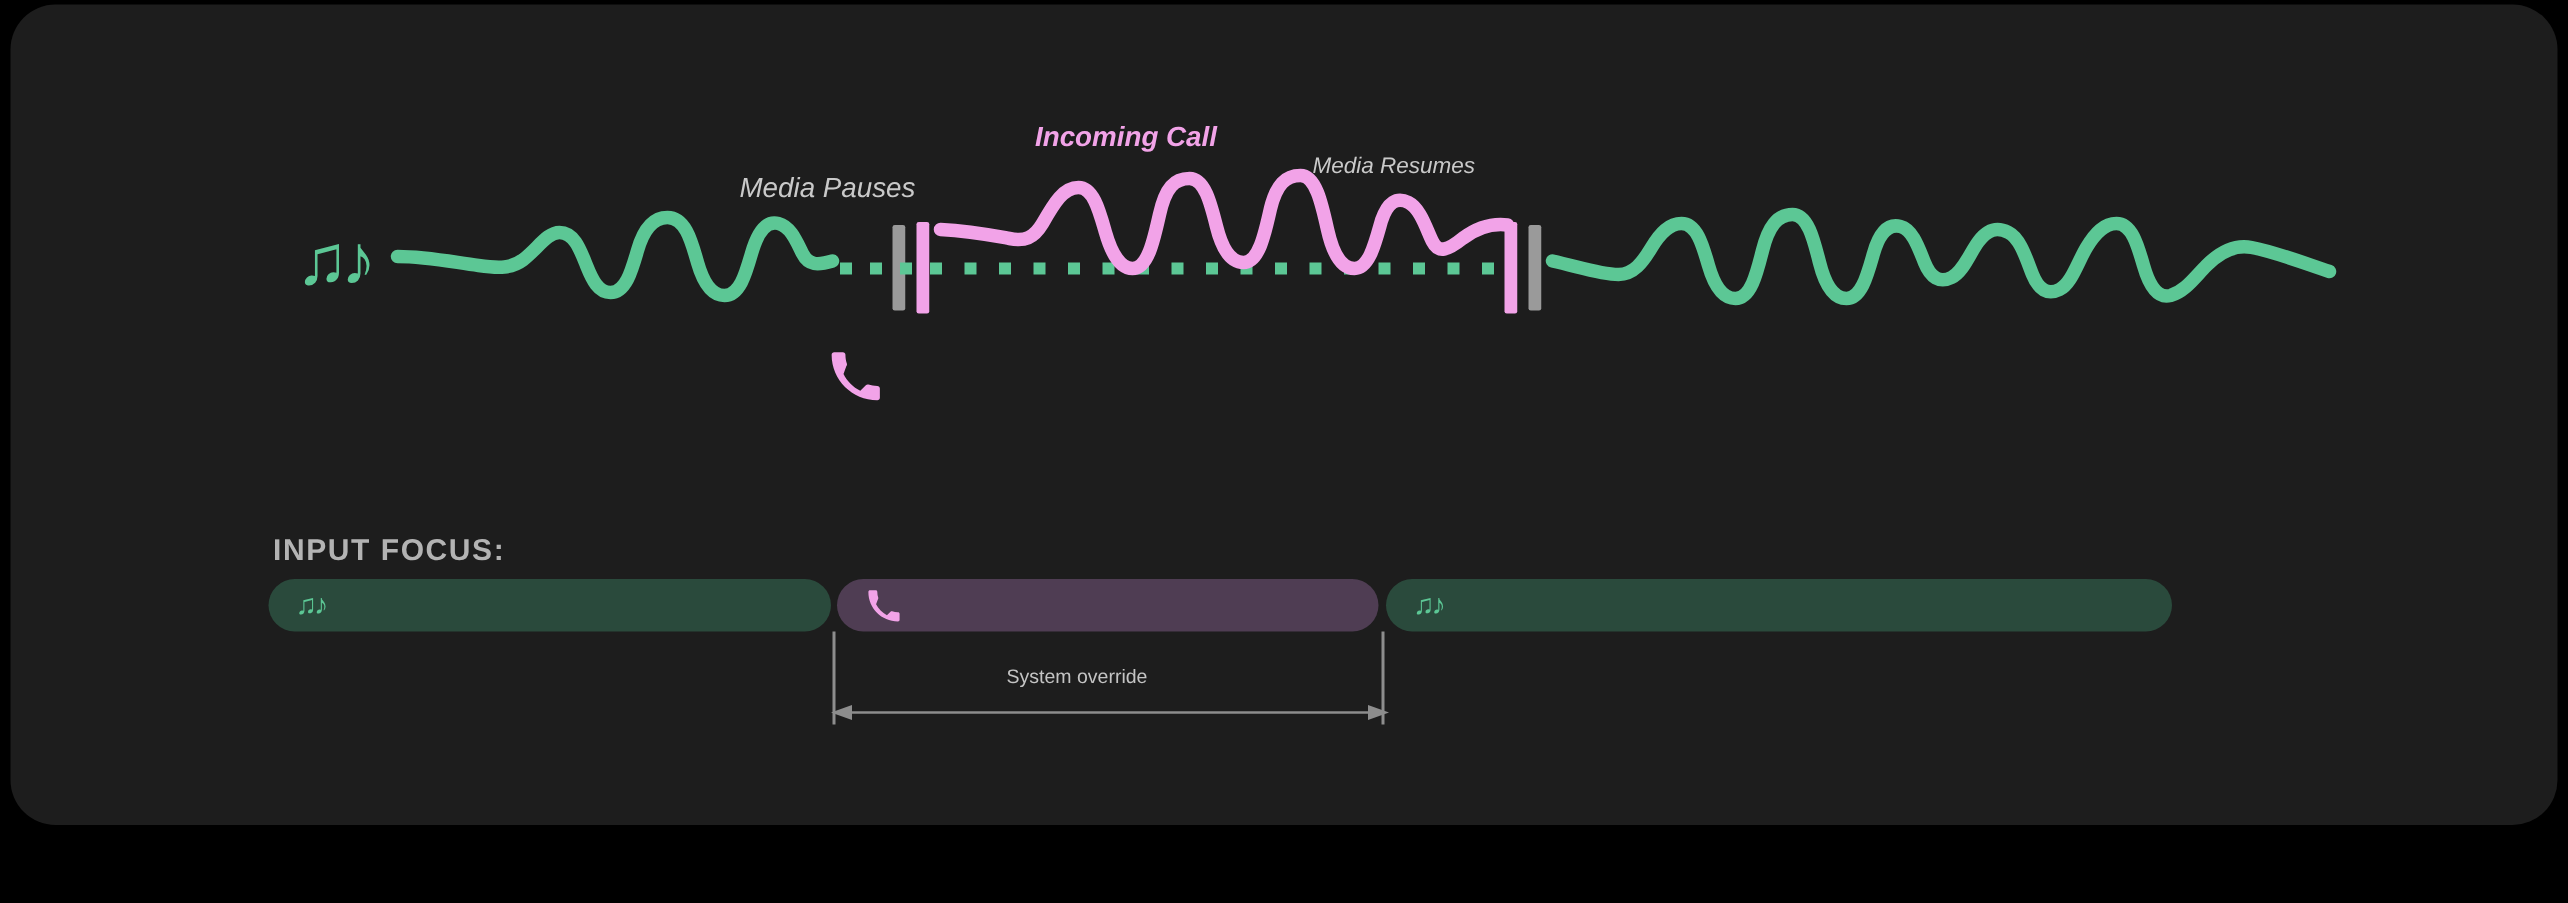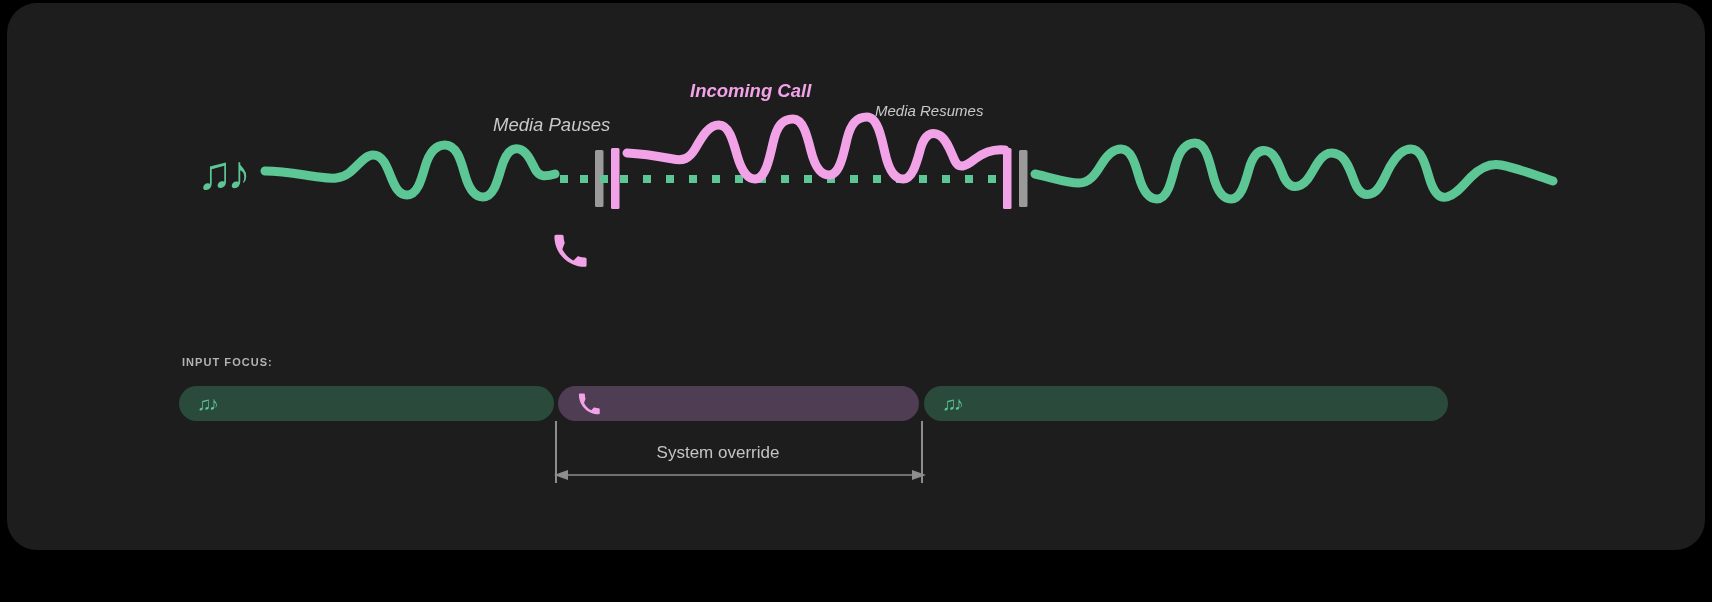--- a/index.html
+++ b/index.html
@@ -10,35 +10,35 @@
   .lbl{position:absolute;white-space:nowrap;font-style:italic;}
   #lbl-pauses{left:486px;top:99px;font-size:18.5px;color:#c9c9c9;margin-top:12px;}
   #lbl-call{left:683px;top:77px;font-size:18.5px;color:#f2a3e8;font-weight:600;}
   #lbl-resumes{left:868px;top:99px;font-size:15px;color:#c9c9c9;}
 
   #notes-left{position:absolute;left:190px;top:146px;font-size:47px;line-height:1;color:#5cc795;letter-spacing:-5px;}
   #phone-icon{position:absolute;left:546px;top:230px;width:34px;height:36px;color:#f2a3e8;}
 
   #wave-svg{position:absolute;left:0;top:0;width:1698px;height:547px;}
 
-  #focus-label{position:absolute;left:175px;top:353px;font-size:11px;font-weight:700;letter-spacing:1.05px;color:#b3b3b3;}
+  #focus-label{position:absolute;left:175px;top:353px;font-size:20px;font-weight:700;letter-spacing:1.05px;color:#b3b3b3;}
 
   .fbar{position:absolute;top:383px;height:35px;border-radius:17.5px;display:flex;align-items:center;}
   .fbar .ficon{margin-left:18px;font-size:19px;line-height:1;letter-spacing:-2px;}
   #fbar-media-1{left:172px;width:375px;background:#2a4a3c;}
   #fbar-call{left:551px;width:361px;background:#4f3d53;}
   #fbar-media-2{left:917px;width:524px;background:#2a4a3c;}
   #fbar-media-1 .ficon,#fbar-media-2 .ficon{color:#5cc795;}
   #fbar-call .ficon{color:#f2a3e8;width:22px;height:22px;margin-left:20px;}
 
   .vline{position:absolute;top:418px;width:2px;height:62px;background:#8d8d8d;}
   #vline-left{left:548px;}
   #vline-right{left:914px;}
 
-  #override-text{position:absolute;left:551px;top:440px;width:320px;text-align:center;font-size:17px;color:#c4c4c4;}
+  #override-text{position:absolute;left:551px;top:440px;width:320px;text-align:center;font-size:13px;color:#c4c4c4;}
   #arrow-svg{position:absolute;left:545px;top:462px;width:376px;height:20px;}
 </style>
 </head>
 <body>
 
 <div id="stage">
   <div id="card">
 
     <svg id="wave-svg" viewBox="0 0 1698 547">
 

